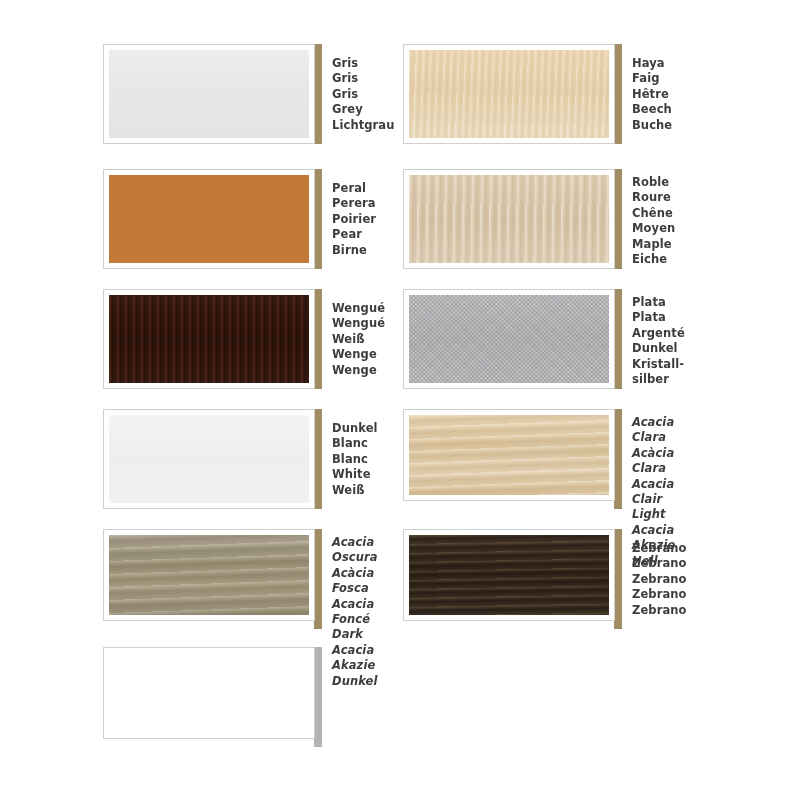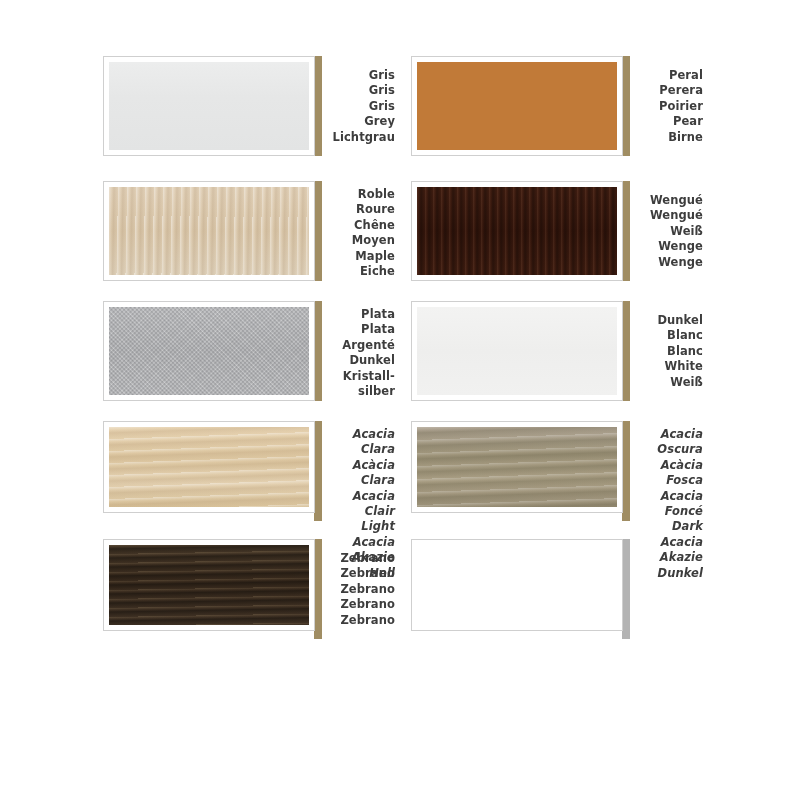--- a/index.html
+++ b/index.html
@@ -6,27 +6,26 @@
   body{
     width:800px;height:800px;
     background:#ffffff;
     font-family:"DejaVu Sans", sans-serif;
     overflow:hidden;
   }
   .page{position:relative;width:800px;height:800px;}
 
   .grid{
     position:absolute;
-    left:103px;top:56px;
+    left:103px;top:44px;
     width:600px;
     display:grid;
     grid-template-columns:292px 292px;
-    column-gap:16px;
+    column-gap:8px;
     grid-auto-rows:min-content;
-    text-align:right;
   }
 
   .cell{
     display:flex;
     align-items:flex-start;
     height:120px;
   }
   .cell.r1{height:125px;}
   .cell.r5{height:118px;font-style:italic;}
   .cell.r6{height:110px;}
@@ -191,20 +190,33 @@
         </div>
         <div class="edge"></div>
         <div class="names">
           <span>Gris</span>
           <span>Gris</span>
           <span>Gris</span>
           <span>Grey</span>
           <span>Lichtgrau</span>
         </div>
       </div>
+      <div class="cell r1">
+        <div class="swatch">
+          <div class="sample m-haya"></div>
+        </div>
+        <div class="edge"></div>
+        <div class="names">
+          <span>Haya</span>
+          <span>Faig</span>
+          <span>Hêtre</span>
+          <span>Beech</span>
+          <span>Buche</span>
+        </div>
+      </div>
       <div class="cell r2">
         <div class="swatch">
           <div class="sample m-peral"></div>
         </div>
         <div class="edge"></div>
         <div class="names">
           <span>Peral</span>
           <span>Perera</span>
           <span>Poirier</span>
           <span>Pear</span>

